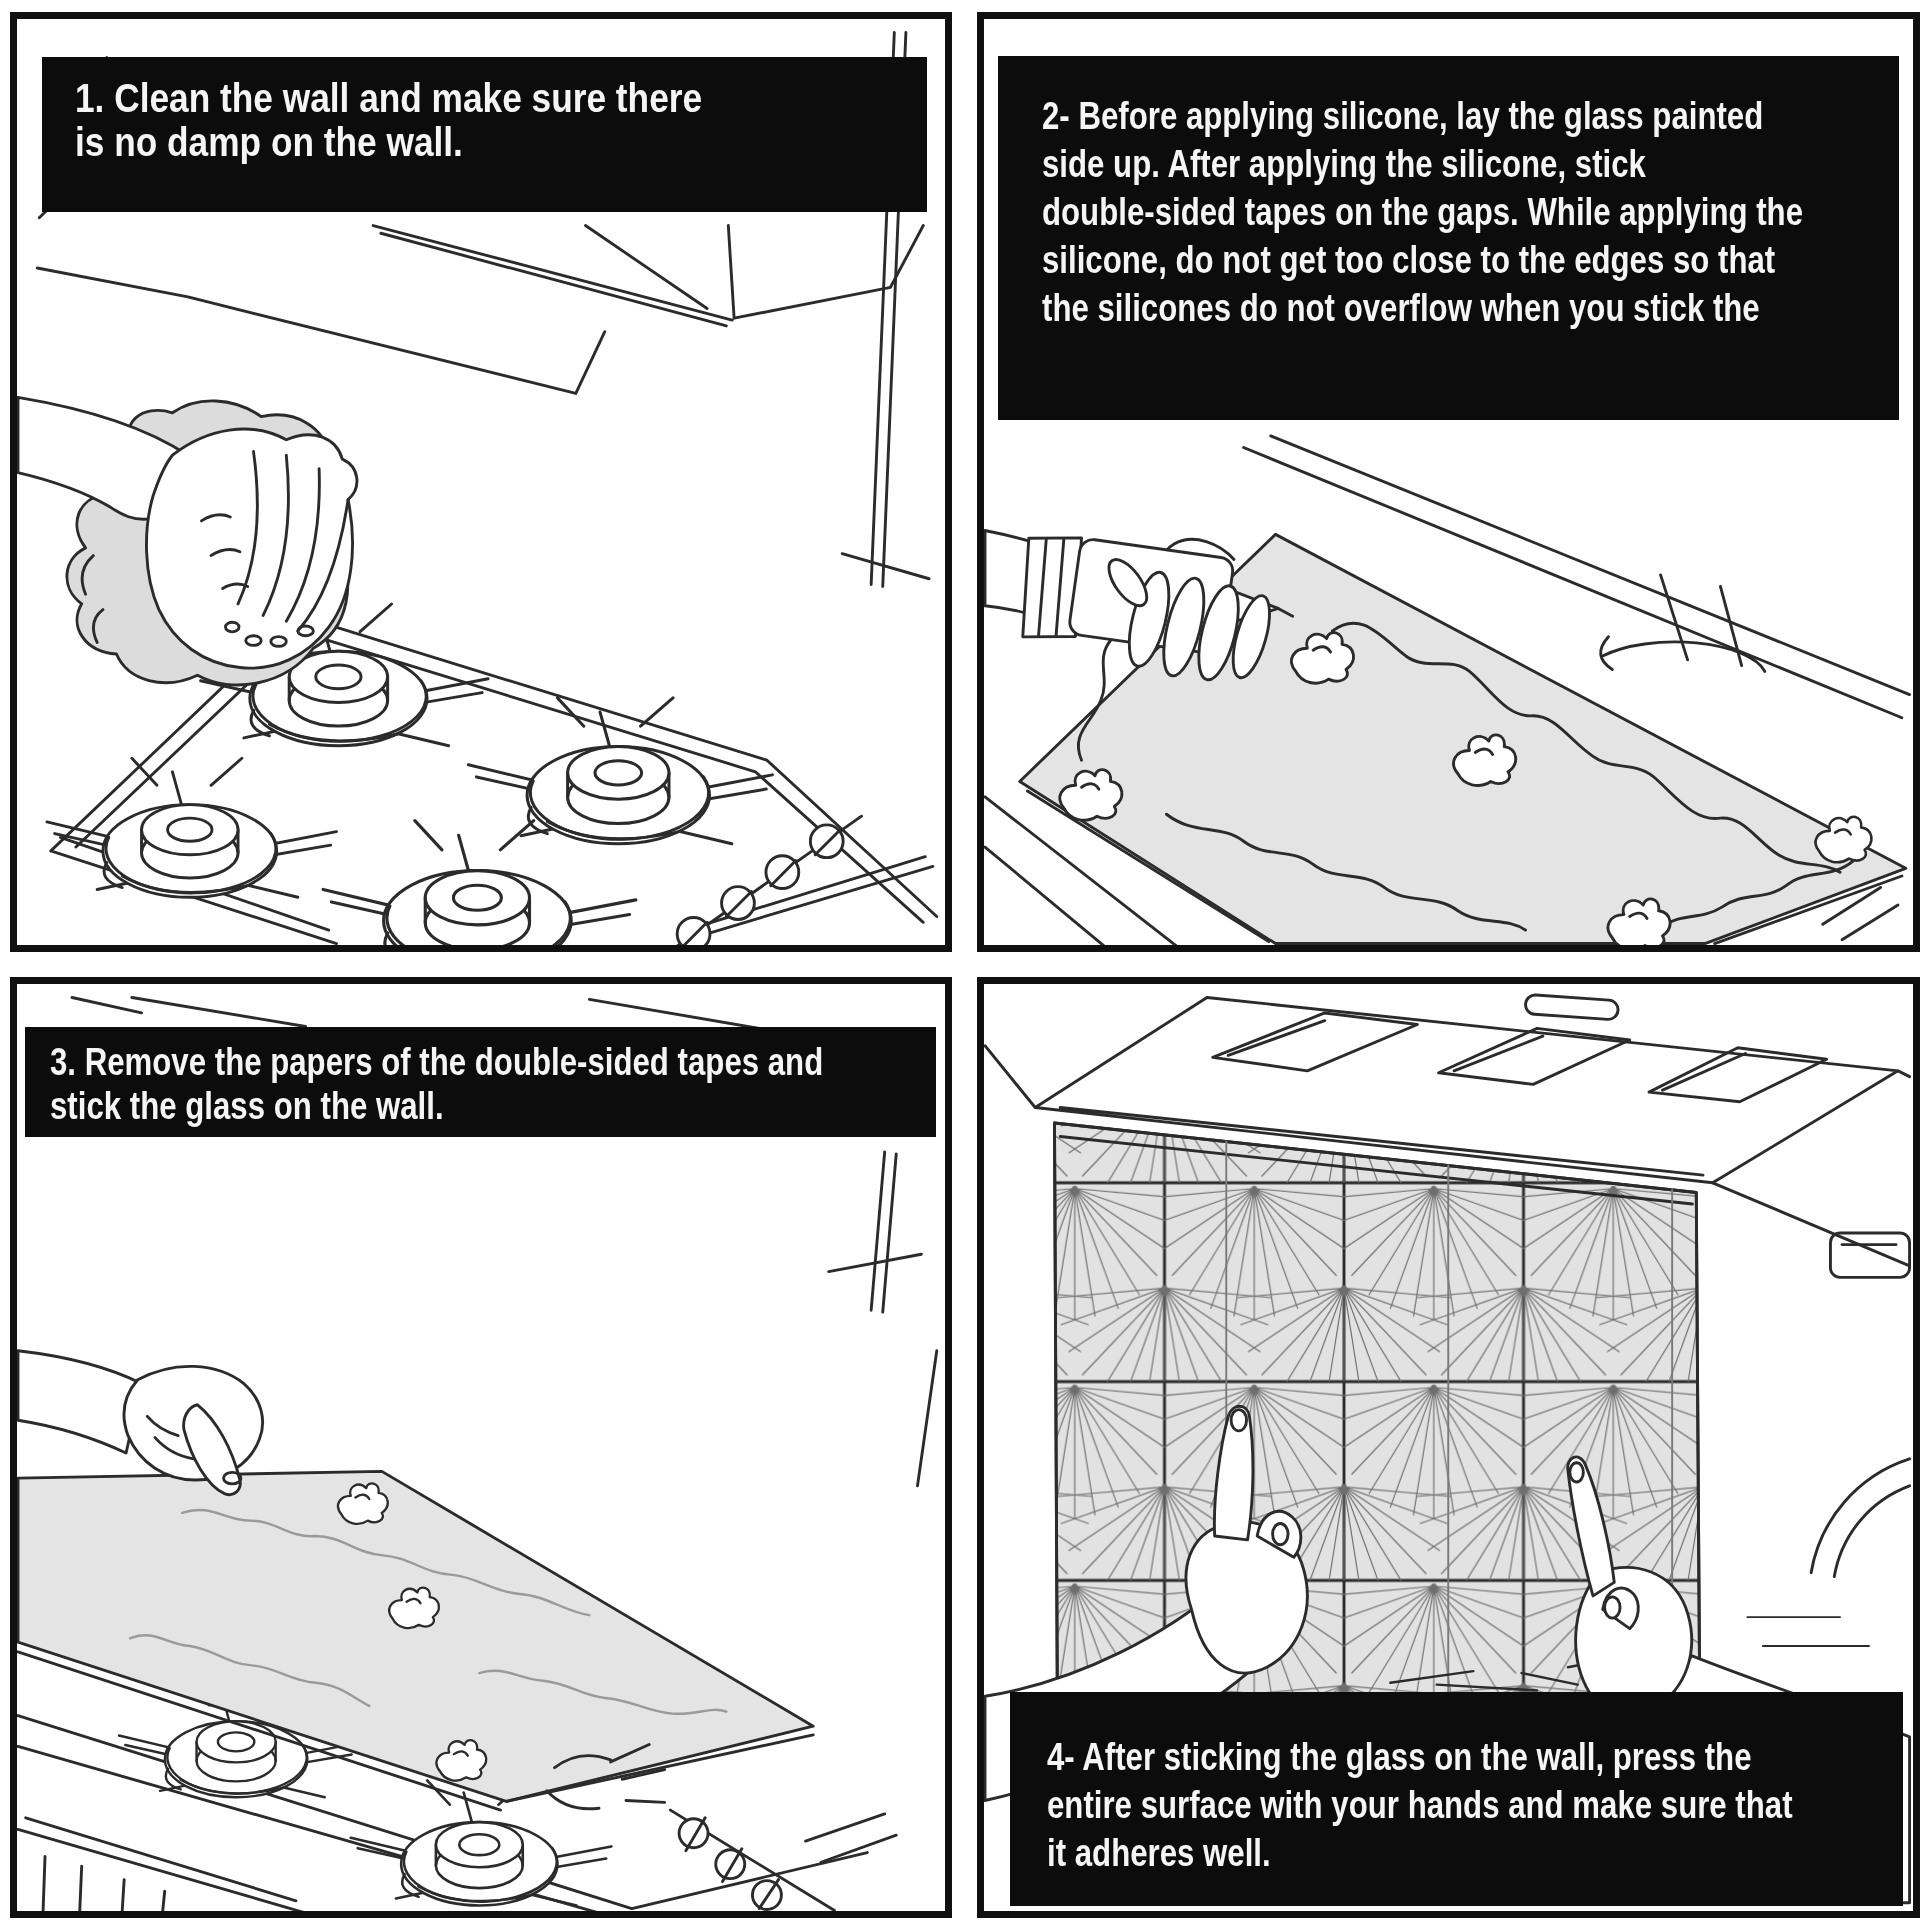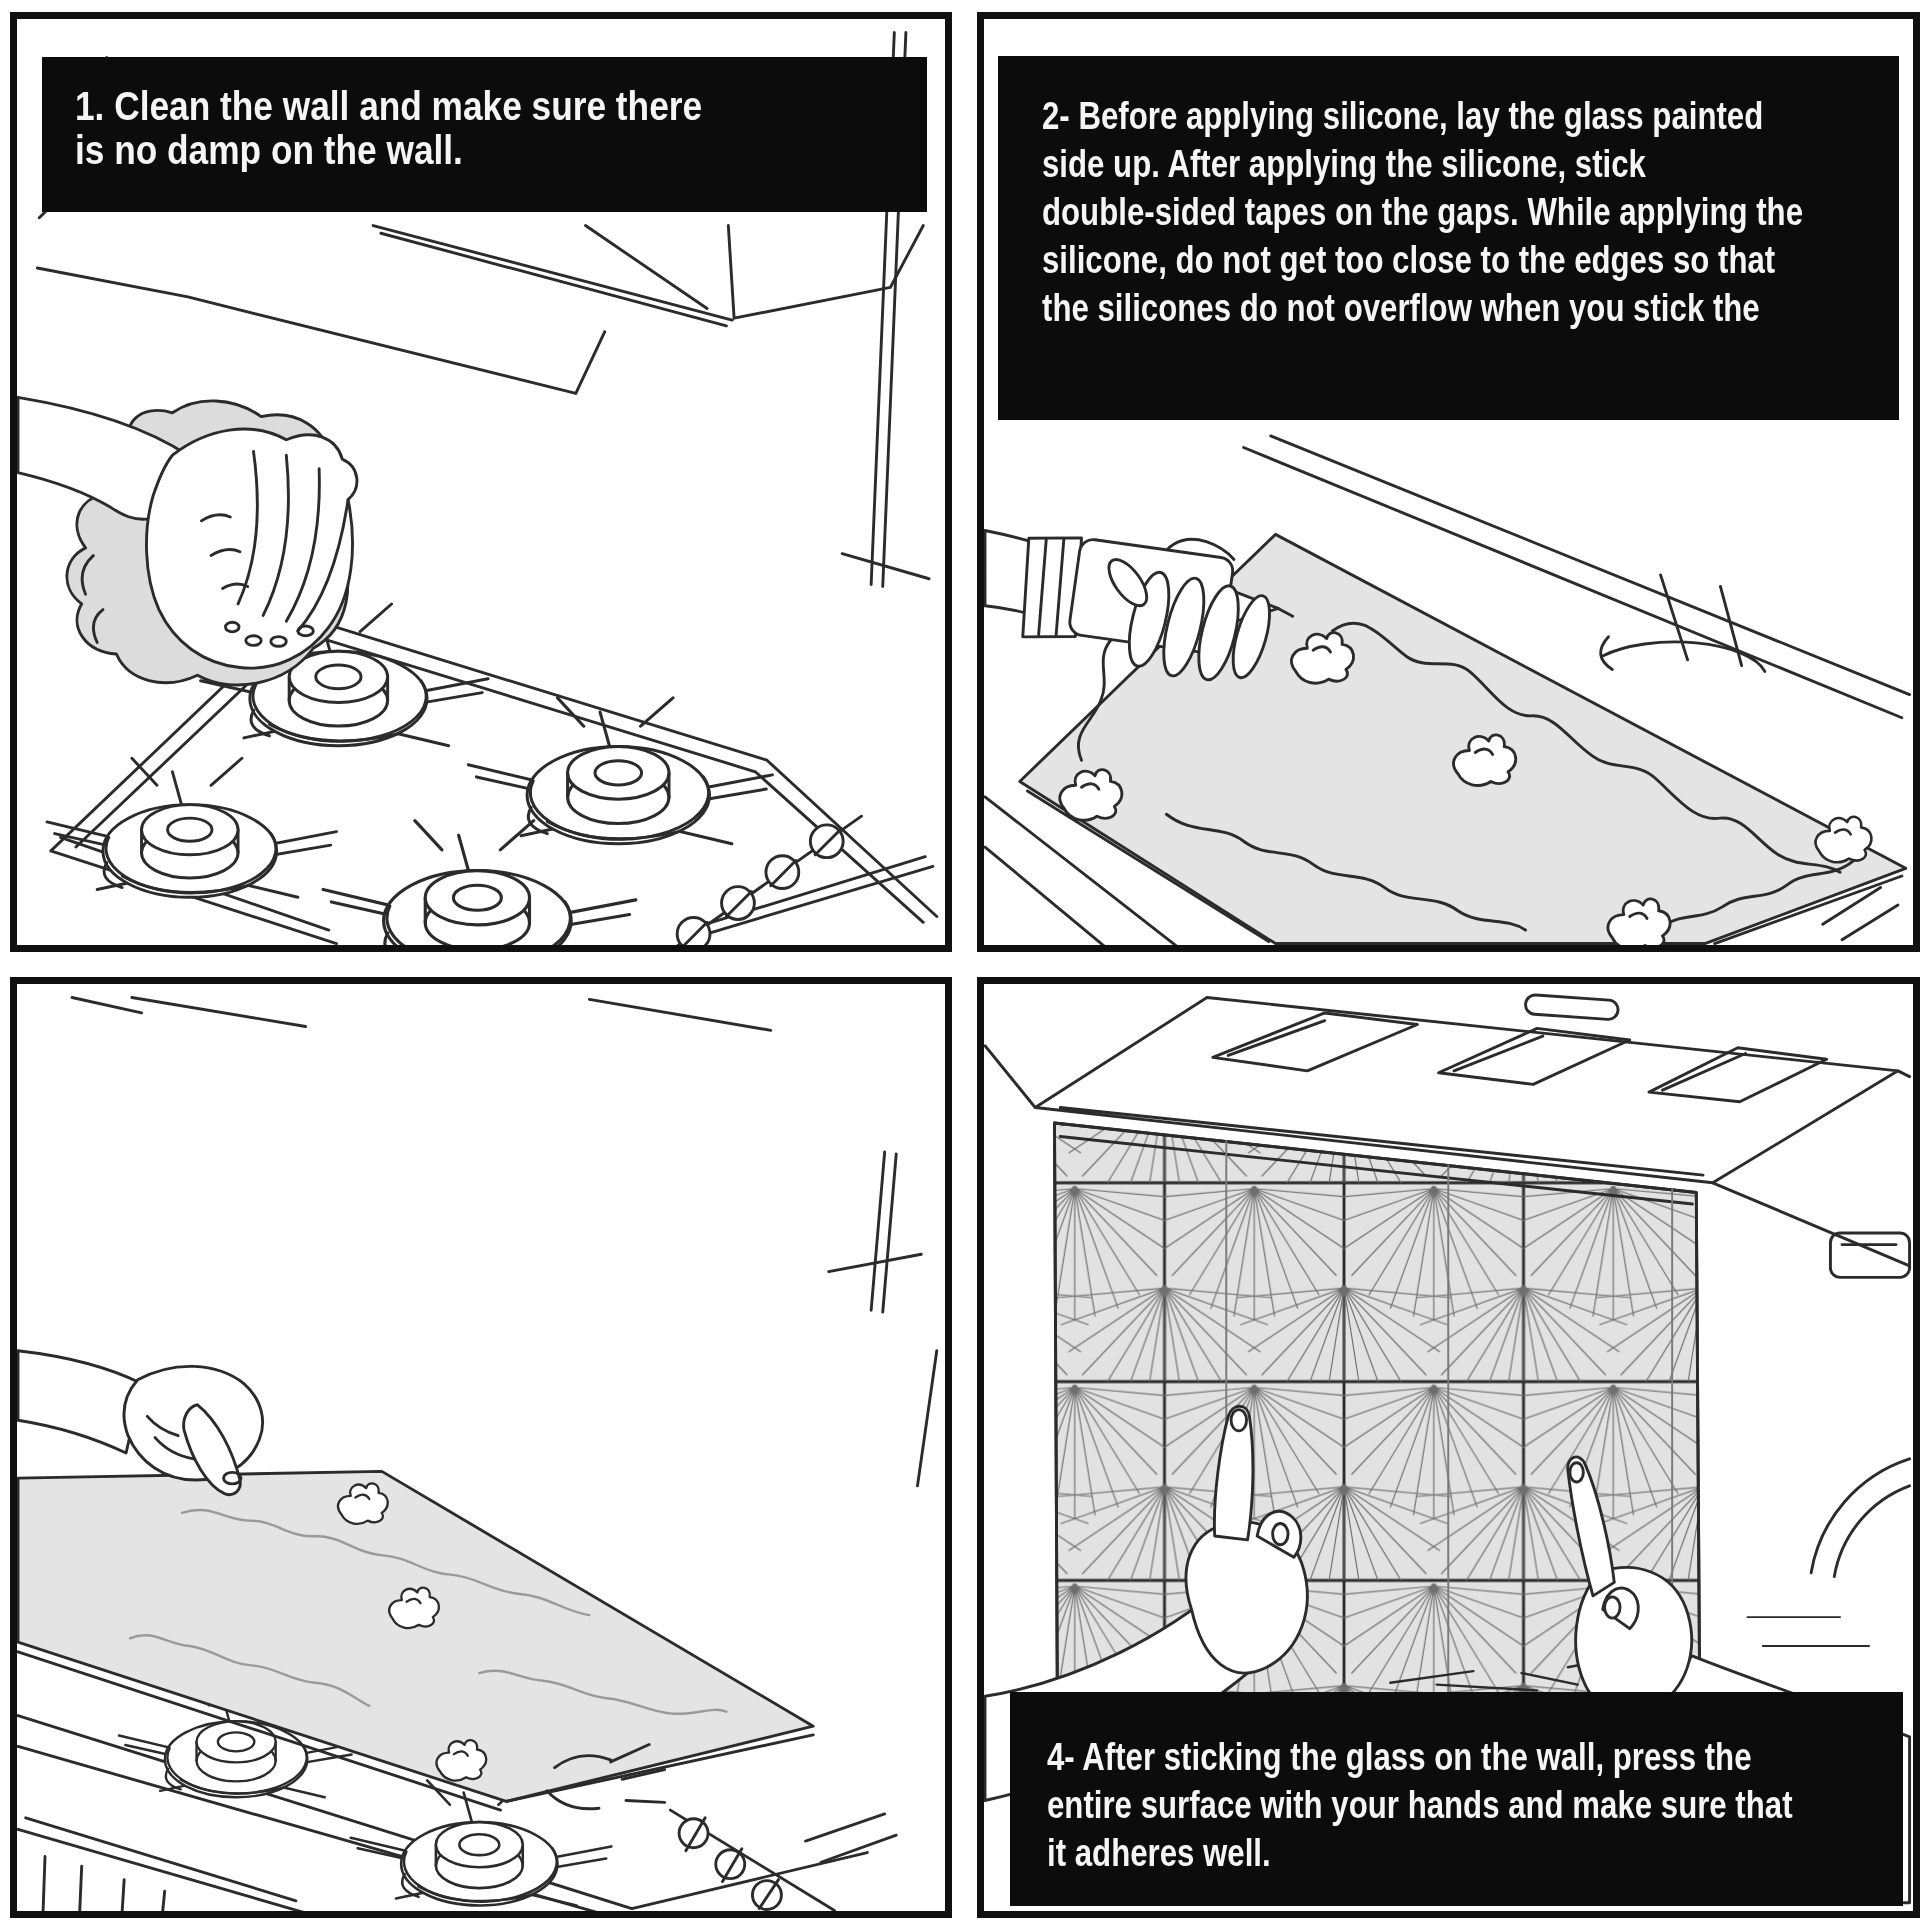--- a/index.html
+++ b/index.html
@@ -4,21 +4,21 @@
 <style>
   html,body{margin:0;padding:0;background:#ffffff;}
   body{position:relative;width:1931px;height:1931px;font-family:"Liberation Sans",sans-serif;overflow:hidden;}
   .grid{position:absolute;left:9.7px;top:11.6px;width:1910px;height:1906px;
         display:grid;grid-template-columns:1fr 1fr;grid-template-rows:1fr 1fr;gap:25px;}
   .panel{position:relative;border:7.7px solid #101010;background:#ffffff;overflow:hidden;}
   .art{position:absolute;inset:0;width:100%;height:100%;display:block;}
   .caption{position:absolute;box-sizing:border-box;background:#0c0c0c;color:#f5f5f5;
            font-weight:700;overflow:hidden;}
   .caption .ln{white-space:nowrap;transform-origin:0 50%;}
-  #cap1{left:25px;top:38px;width:885px;height:155px;padding:27px 0 0 33px;font-size:41px;line-height:44px;}
+  #cap1{left:25px;top:38px;width:885px;height:155px;padding:19px 0 0 33px;font-size:41px;line-height:44px;}
   #cap1 .ln{transform:scaleX(0.86);}
   #cap2{left:13.5px;top:37px;width:901px;height:364px;padding:36px 0 0 44px;font-size:39px;line-height:48px;}
   #cap2 .ln{transform:scaleX(0.80);}
   #cap3{left:8.7px;top:43px;width:911px;height:110px;padding:12.6px 0 0 25px;font-size:39px;line-height:44px;}
   #cap3 .ln{transform:scaleX(0.80);}
   #cap4{left:26px;top:708px;width:893px;height:214px;padding:41px 0 4px 37px;font-size:39px;line-height:48px;}
   #cap4 .ln{transform:scaleX(0.80);}
   svg{stroke-linecap:round;stroke-linejoin:round;}
 </style>
 </head>
@@ -181,20 +181,24 @@
         <path fill="#fff" d="M124,410 C162,390 206,392 234,414 C252,430 258,452 250,472 C240,498 214,514 184,514 C152,514 126,496 114,468 C106,446 110,426 124,410 Z"></path>
         <path fill="#fff" d="M186,436 C206,452 222,482 230,514 C232,524 224,532 214,528 C196,520 180,492 172,462 C170,450 176,438 186,436 Z"></path>
         <ellipse cx="222" cy="512" rx="9" ry="6"></ellipse>
         <path d="M142,470 Q158,488 182,492 M134,448 Q146,462 166,468"></path>
       </g>
 
       <g>
         <path d="M556,812 q26,-20 58,-8 M548,836 q20,22 54,18 M614,806 l40,-18 M626,824 l44,-10 M630,846 l40,2"></path>
       </g>
     </svg>
+    <div class="caption" id="cap3">
+      <div class="ln">3. Remove the papers of the double-sided tapes and</div>
+      <div class="ln">stick the glass on the wall.</div>
+    </div>
   </div>
 
   <div class="panel">
     <svg class="art" viewBox="0 0 960 960" fill="none" stroke="#2b2b2b" stroke-width="3">
       <defs>
         <pattern id="fan" width="186" height="206" patternUnits="userSpaceOnUse">
           <rect width="186" height="206" fill="#e2e2e2"></rect>
           <g stroke="#6e6e6e" stroke-width="1.2" fill="none">
             <circle cx="93" cy="6" r="3" fill="#6e6e6e" stroke="none"></circle>
             <path d="M93,6 L204,16 M93,6 L200,44 M93,6 L192,72 M93,6 L178,96 M93,6 L160,116 M93,6 L138,130 M93,6 L114,138 M93,6 L93,142 M93,6 L72,138 M93,6 L48,130 M93,6 L26,116 M93,6 L8,96 M93,6 L-6,72 M93,6 L-14,44 M93,6 L-18,16"></path>

